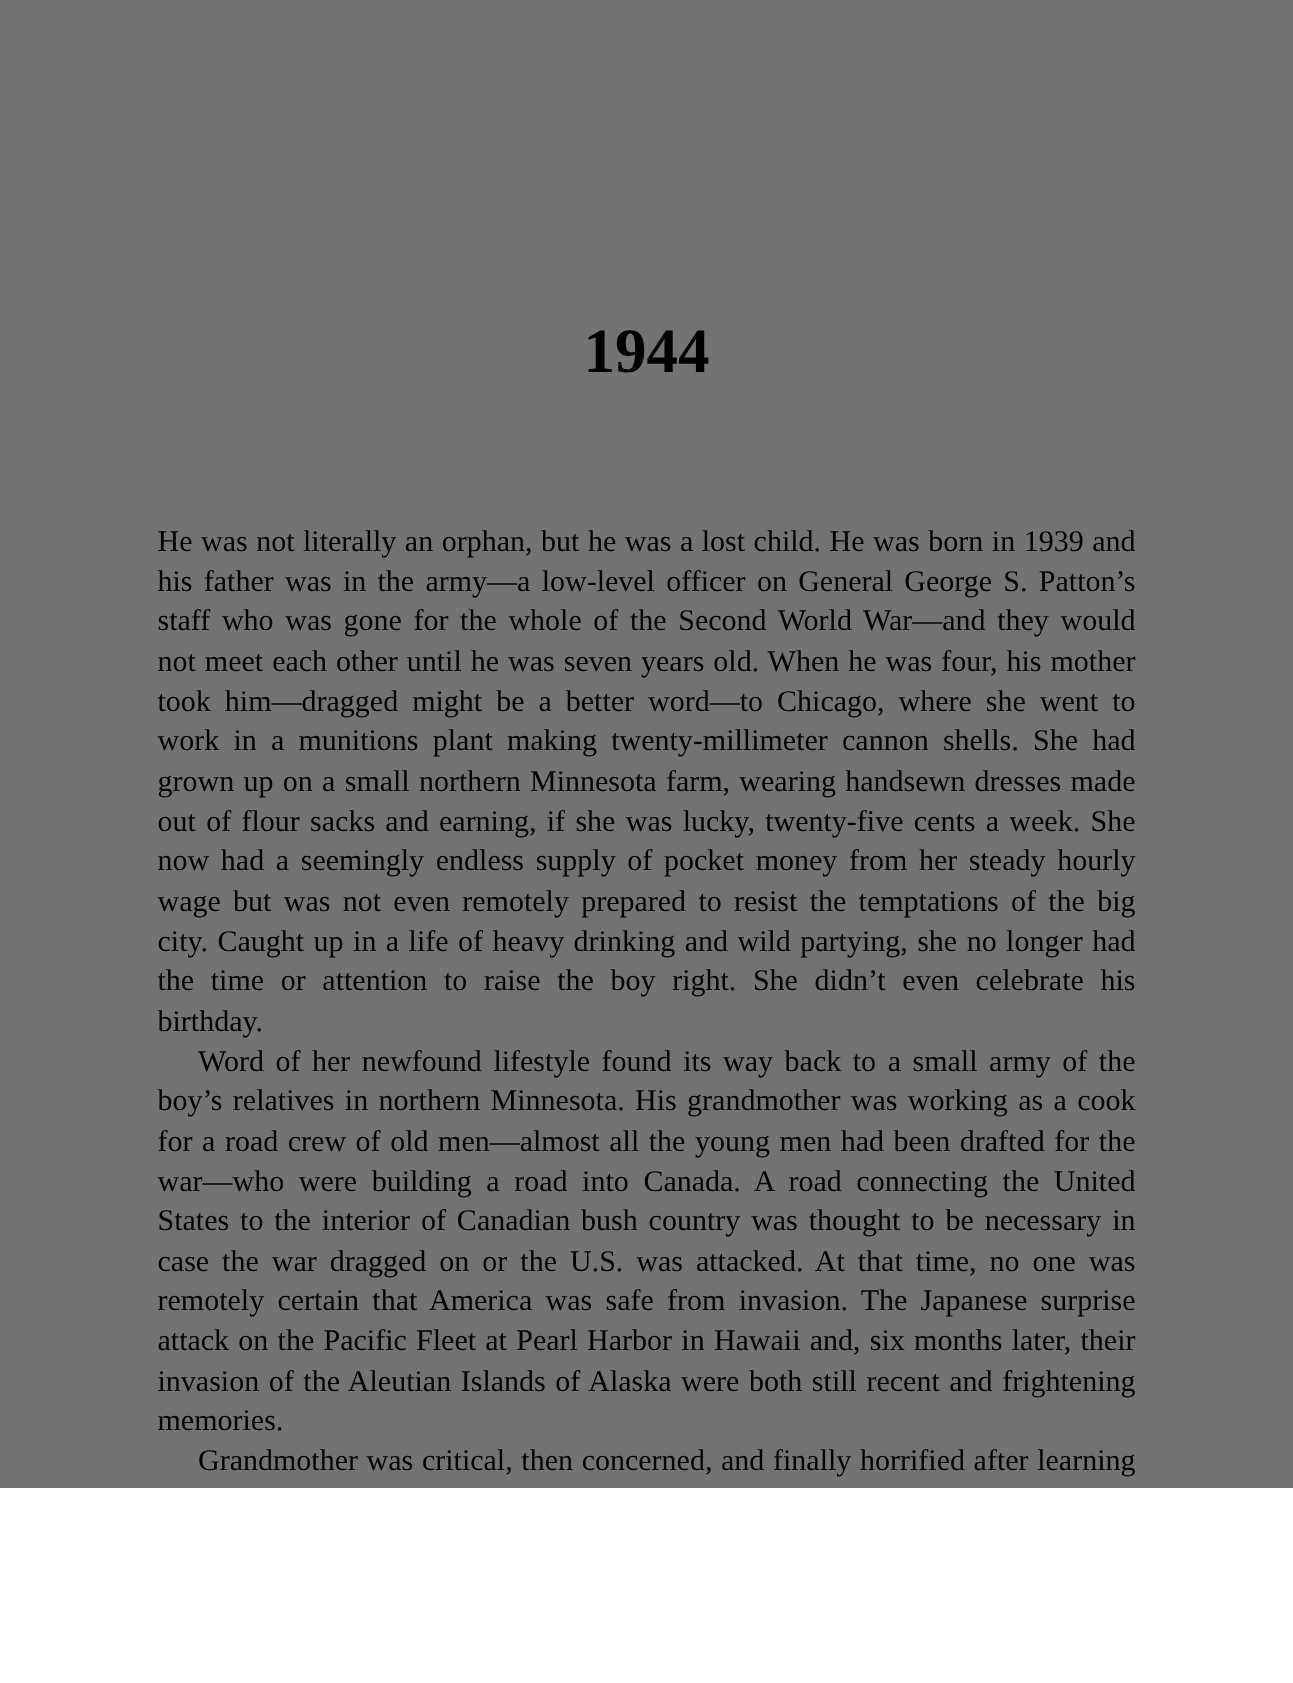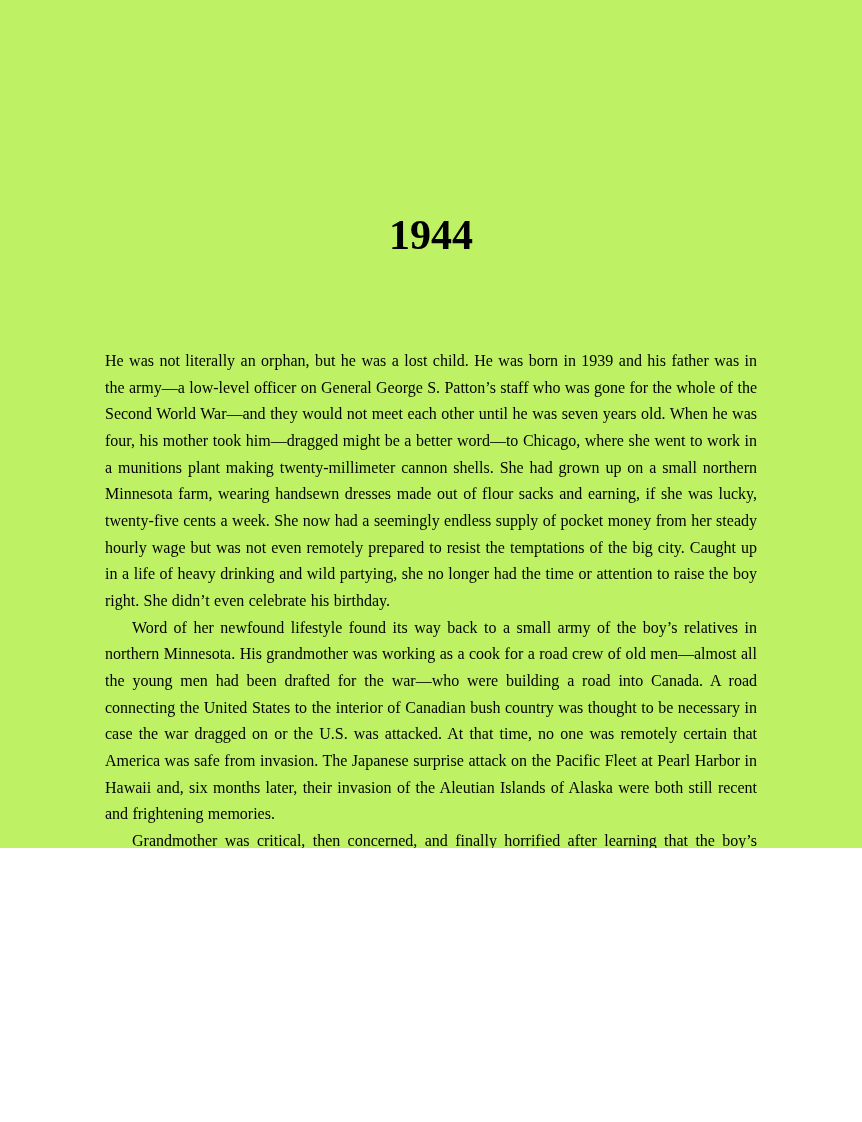--- a/index.html
+++ b/index.html
@@ -3,22 +3,22 @@
 <meta charset="utf-8">
 <style>
   html, body {
     margin: 0;
     padding: 0;
     background: #ffffff;
   }
   .page {
     position: relative;
     width: 862px;
-    height: 848px;
-    background: #bef264;
+    height: 992px;
+    background: #737373;
     color: #000000;
     font-family: "Liberation Serif", serif;
     overflow: hidden;
   }
   .chapter-title {
     position: absolute;
     top: 214px;
     left: 0;
     width: 100%;
     margin: 0;
@@ -31,21 +31,21 @@
   }
   .body-text {
     position: absolute;
     top: 348px;
     left: 105px;
     width: 652px;
   }
   .para {
     margin: 0;
     padding: 0;
-    font-size: 16px;
+    font-size: 20px;
     line-height: 26.65px;
     text-align: justify;
     word-spacing: 0.02em;
     hyphens: none;
     -webkit-hyphens: none;
   }
   .para.indent {
     text-indent: 27px;
     font-family: Liberation Serif, serif;
   }

